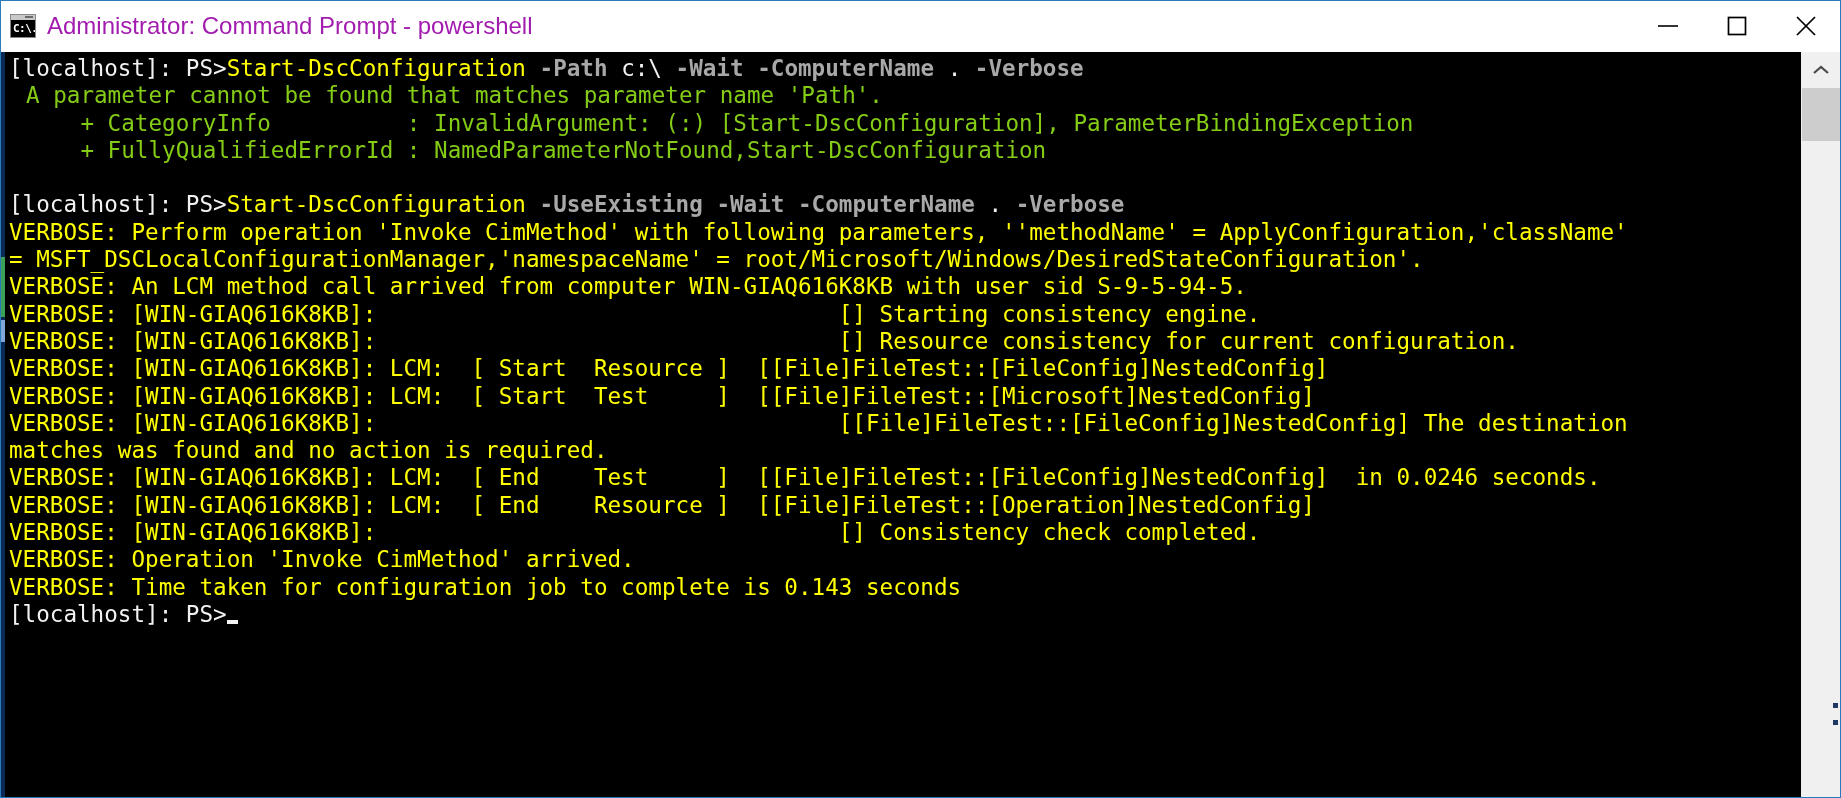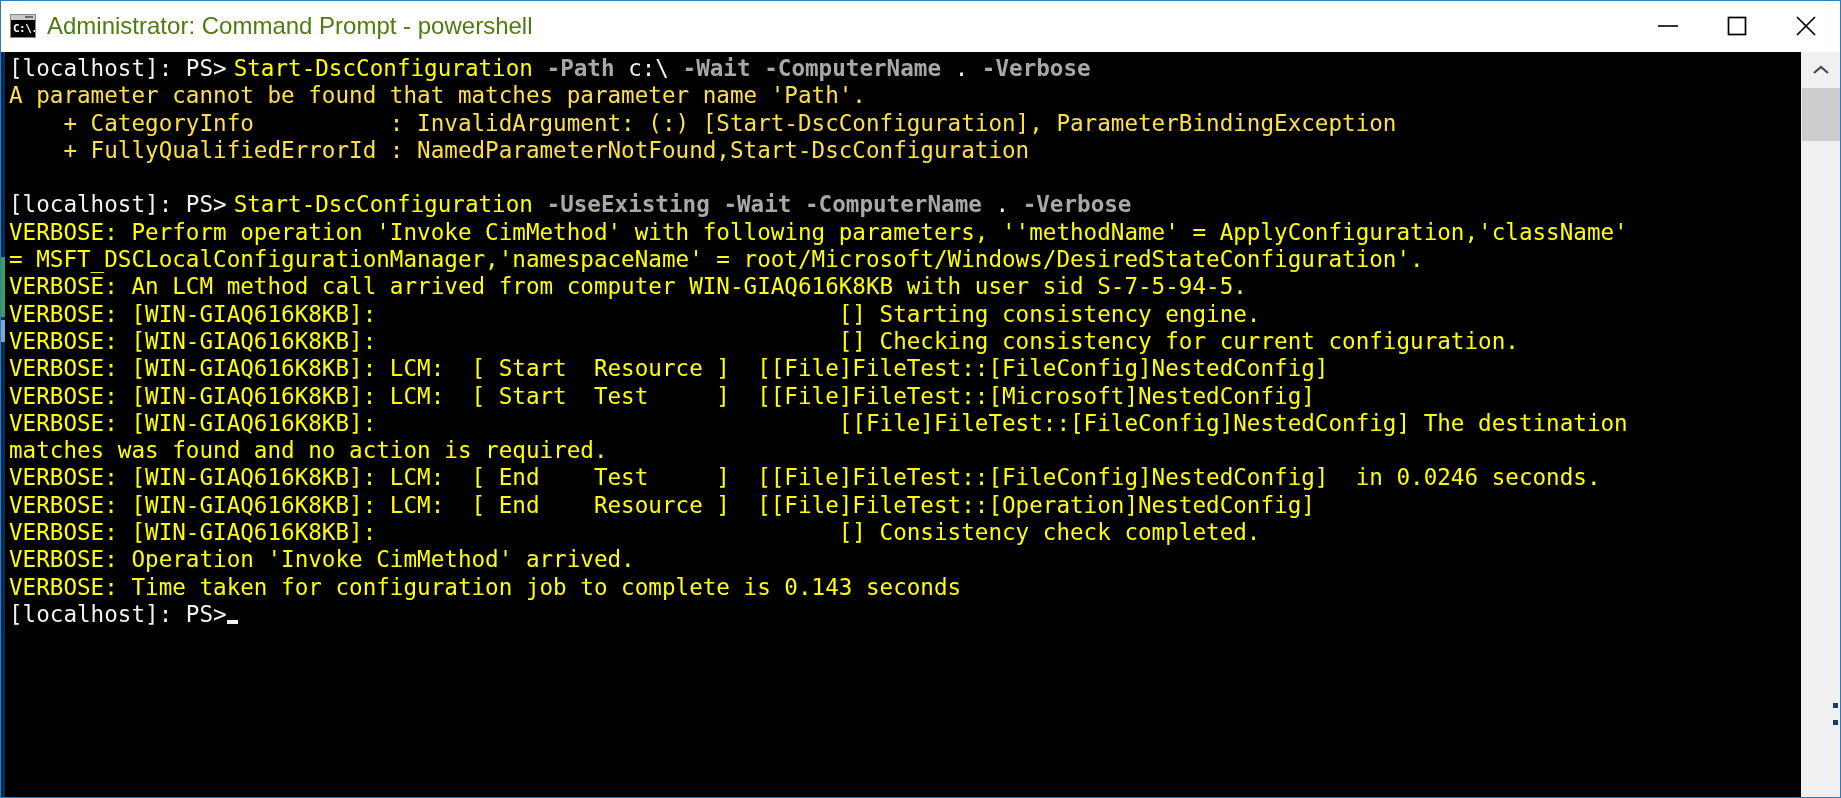--- a/index.html
+++ b/index.html
@@ -74,21 +74,21 @@
     line-height: 17px;
     letter-spacing: -0.5px;
     text-align: left;
     padding-left: 2px;
     font-weight: bold;
     overflow: hidden;
   }
   .title-text {
     font-family: "Liberation Sans", sans-serif;
     font-size: 24px;
-    color: #4d7c0f;
+    color: #a21caf;
     white-space: nowrap;
     line-height: 26px;
   }
 
   .win-controls {
     position: absolute;
     right: 0;
     top: 0;
     height: 49px;
     display: flex;
@@ -144,22 +144,22 @@
     font-family: "DejaVu Sans Mono", monospace;
     font-size: 22.6px;
     line-height: 27.3px;
     white-space: pre;
     color: #cccccc;
     letter-spacing: 0px;
   }
   .c-white  { color: #f2f2f2; }
   .c-yellow { color: #ffff00; }
   .c-gray   { color: #a8a8a8; font-weight: bold; }
-  .c-red    { color: #fde047; }
-  .c-cmd    { color: #ffff00; margin-left: 7px; }
+  .c-red    { color: #84cc16; margin-left: 17px; }
+  .c-cmd    { color: #ffff00; }
 
   .cursor {
     display: inline-block;
     width: 11px;
     height: 4px;
     background: #f2f2f2;
     vertical-align: -2px;
   }
 
   
@@ -246,23 +246,23 @@
 
     <div class="console" id="console-output">
         <div class="line"><span class="c-white">[localhost]: PS&gt;</span><span class="c-cmd">Start-DscConfiguration</span><span class="c-white"> </span><span class="c-gray">-Path</span><span class="c-white"> c:\ </span><span class="c-gray">-Wait</span><span class="c-white"> </span><span class="c-gray">-ComputerName</span><span class="c-white"> . </span><span class="c-gray">-Verbose</span></div>
         <div class="line"><span class="c-red">A parameter cannot be found that matches parameter name 'Path'.</span></div>
         <div class="line"><span class="c-red">    + CategoryInfo          : InvalidArgument: (:) [Start-DscConfiguration], ParameterBindingException</span></div>
         <div class="line"><span class="c-red">    + FullyQualifiedErrorId : NamedParameterNotFound,Start-DscConfiguration</span></div>
         <div class="line"><span class="c-white"> </span></div>
         <div class="line"><span class="c-white">[localhost]: PS&gt;</span><span class="c-cmd">Start-DscConfiguration</span><span class="c-white"> </span><span class="c-gray">-UseExisting</span><span class="c-white"> </span><span class="c-gray">-Wait</span><span class="c-white"> </span><span class="c-gray">-ComputerName</span><span class="c-white"> . </span><span class="c-gray">-Verbose</span></div>
         <div class="line"><span class="c-yellow">VERBOSE: Perform operation 'Invoke CimMethod' with following parameters, ''methodName' = ApplyConfiguration,'className'</span></div>
         <div class="line"><span class="c-yellow">= MSFT_DSCLocalConfigurationManager,'namespaceName' = root/Microsoft/Windows/DesiredStateConfiguration'.</span></div>
-        <div class="line"><span class="c-yellow">VERBOSE: An LCM method call arrived from computer WIN-GIAQ616K8KB with user sid S-7-5-94-5.</span></div>
+        <div class="line"><span class="c-yellow">VERBOSE: An LCM method call arrived from computer WIN-GIAQ616K8KB with user sid S-9-5-94-5.</span></div>
         <div class="line"><span class="c-yellow">VERBOSE: [WIN-GIAQ616K8KB]:                                  [] Starting consistency engine.</span></div>
-        <div class="line"><span class="c-yellow">VERBOSE: [WIN-GIAQ616K8KB]:                                  [] Checking consistency for current configuration.</span></div>
+        <div class="line"><span class="c-yellow">VERBOSE: [WIN-GIAQ616K8KB]:                                  [] Resource consistency for current configuration.</span></div>
         <div class="line"><span class="c-yellow">VERBOSE: [WIN-GIAQ616K8KB]: LCM:  [ Start  Resource ]  [[File]FileTest::[FileConfig]NestedConfig]</span></div>
         <div class="line"><span class="c-yellow">VERBOSE: [WIN-GIAQ616K8KB]: LCM:  [ Start  Test     ]  [[File]FileTest::[Microsoft]NestedConfig]</span></div>
         <div class="line"><span class="c-yellow">VERBOSE: [WIN-GIAQ616K8KB]:                                  [[File]FileTest::[FileConfig]NestedConfig] The destination</span></div>
         <div class="line"><span class="c-yellow">matches was found and no action is required.</span></div>
         <div class="line"><span class="c-yellow">VERBOSE: [WIN-GIAQ616K8KB]: LCM:  [ End    Test     ]  [[File]FileTest::[FileConfig]NestedConfig]  in 0.0246 seconds.</span></div>
         <div class="line"><span class="c-yellow">VERBOSE: [WIN-GIAQ616K8KB]: LCM:  [ End    Resource ]  [[File]FileTest::[Operation]NestedConfig]</span></div>
         <div class="line"><span class="c-yellow">VERBOSE: [WIN-GIAQ616K8KB]:                                  [] Consistency check completed.</span></div>
         <div class="line"><span class="c-yellow">VERBOSE: Operation 'Invoke CimMethod' arrived.</span></div>
         <div class="line"><span class="c-yellow">VERBOSE: Time taken for configuration job to complete is 0.143 seconds</span></div>
         <div class="line"><span class="c-white">[localhost]: PS&gt;</span><span class="cursor"></span></div>

